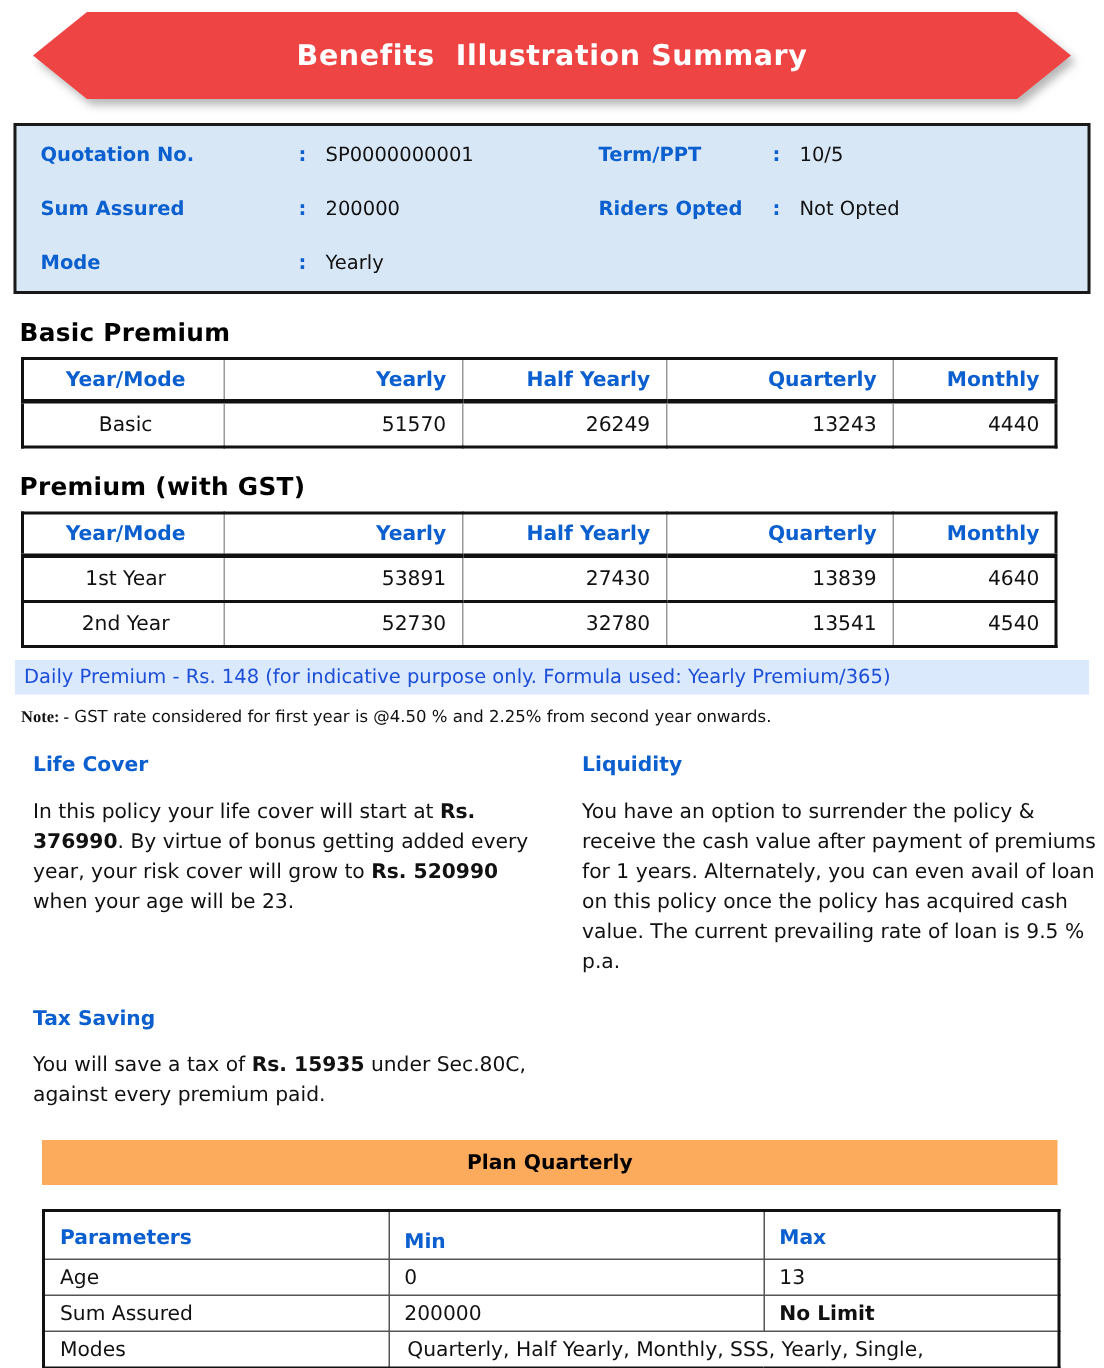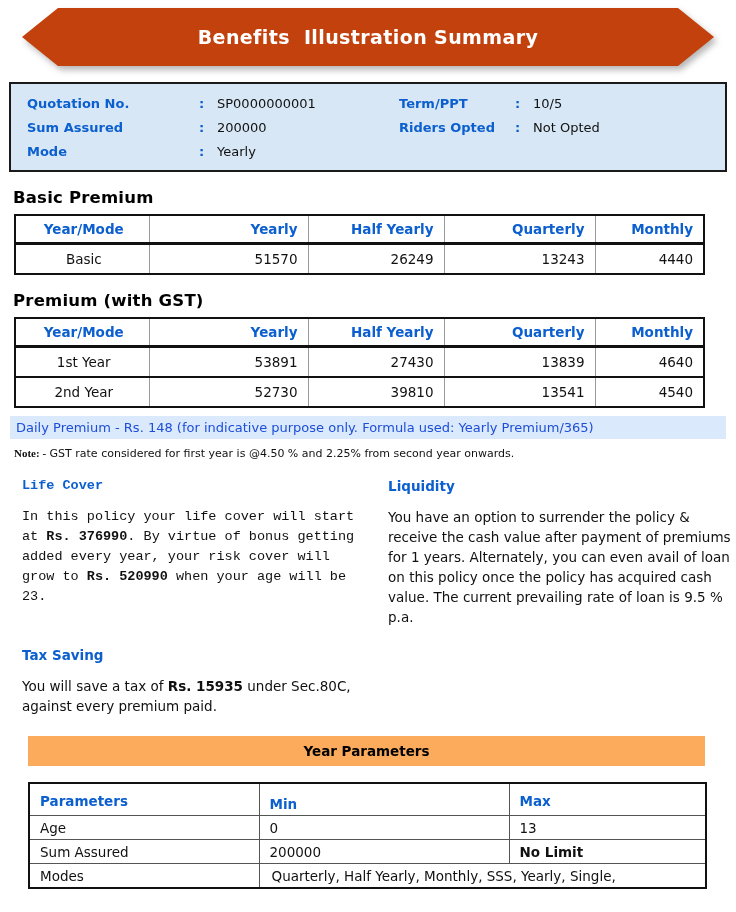--- a/index.html
+++ b/index.html
@@ -6,30 +6,30 @@
   html, body { margin: 0; padding: 0; }
   body {
     width: 736px; height: 912px; overflow: hidden;
     background: #ffffff; color: #111;
     font-family: "DejaVu Sans", "Liberation Sans", sans-serif;
   }
 
   
   .banner-wrap { margin: 8px 0 0 22px; width: 692px;
     filter: drop-shadow(3px 4px 3px rgba(110,110,110,.5)); }
-  .banner { height: 58px; background: #c2410c;
+  .banner { height: 58px; background: #ef4444;
     clip-path: polygon(0 50%, 5.2% 0, 94.8% 0, 100% 50%, 94.8% 100%, 5.2% 100%);
     display: flex; align-items: center; justify-content: center; }
   .banner-title { color: #fff; font-weight: bold; font-size: 19px;
     white-space: pre; letter-spacing: .4px; }
 
   
   .info-panel { margin: 16px 9px 0 9px; border: 2px solid #1a1a1a;
     background: #d7e7f6; display: flex; padding: 8px 0 6px 0; }
-  .info-col { display: flex; flex-direction: column; }
+  .info-col { display: flex; flex-direction: column; gap: 12px; }
   .info-col.left  { margin-left: 16px; width: 372px; }
   .info-col.right { width: 320px; }
   .info-row { display: flex; line-height: 24px; font-size: 13px; }
   .info-label { font-weight: bold; color: #0b5fce; }
   .left  .info-label { width: 172px; }
   .right .info-label { width: 116px; }
   .info-colon { font-weight: bold; color: #0b5fce; width: 18px; }
   .info-value { color: #111; }
 
   
@@ -52,21 +52,21 @@
     padding: 4px 6px; font-size: 13px; color: #1d4ed8; }
   .note { margin: 8px 0 0 14px; font-size: 11px; color: #111; }
   .note b { font-weight: bold; font-family: Liberation Serif, serif; }
 
   
   .benefits { display: flex; margin-top: 16px; }
   .benefit { font-size: 13.5px; line-height: 20px; color: #111; }
   .benefit h3 { color: #0b5fce; font-size: 13.5px; font-weight: bold;
     margin: 0 0 11px 0; }
   .benefit p { margin: 0; }
-  .benefit.life { margin-left: 22px; width: 336px; font-family: Liberation Mono, monospace; }
+  .benefit.life { margin-left: 22px; width: 336px; }
   .benefit.liquidity { margin-left: 32px; width: 350px; }
   .benefit.tax { margin: 18px 0 0 22px; width: 342px; }
 
   
   .plan-banner { margin: 20px 0 0 28px; width: 677px; height: 30px;
     background: #fcaa5c; display: flex; align-items: center;
     justify-content: center; font-weight: bold; font-size: 13.5px; color: #000; }
   table.params { border-collapse: collapse; margin: 16px 0 0 28px; width: 677px;
     border: 2px solid #111; font-size: 13.5px; table-layout: fixed; }
   .params th { color: #0b5fce; font-weight: bold; text-align: left;
@@ -166,21 +166,21 @@
     <tr>
       <td class="first">1st Year</td>
       <td>53891</td>
       <td>27430</td>
       <td>13839</td>
       <td>4640</td>
     </tr>
     <tr>
       <td class="first">2nd Year</td>
       <td>52730</td>
-      <td>39810</td>
+      <td>32780</td>
       <td>13541</td>
       <td>4540</td>
     </tr>
   </tbody>
     </table>
 
   <div class="daily-strip">Daily Premium - Rs. 148 (for indicative purpose only. Formula used: Yearly Premium/365)</div>
   <div class="note">
     <b>Note: -</b><span> GST rate considered for first year is @4.50 % and 2.25% from second year onwards.</span>
   </div>
@@ -194,21 +194,21 @@
       <h3>Liquidity</h3>
       <p>You have an option to surrender the policy &amp; receive the cash value after payment of premiums for 1 years. Alternately, you can even avail of loan on this policy once the policy has acquired cash value. The current prevailing rate of loan is 9.5 % p.a.</p>
     </div>
   </div>
 
   <div class="benefit tax">
     <h3>Tax Saving</h3>
     <p><span>You will save a tax of </span><b>Rs. 15935</b><span> under Sec.80C, against every premium paid.</span></p>
   </div>
 
-  <div class="plan-banner">Year Parameters</div>
+  <div class="plan-banner">Plan Quarterly</div>
 
   <table class="params">
     <colgroup>
         <col style="width:230px">
         <col style="width:250px">
         <col style="width:197px">
       </colgroup>
     <tbody>
         <tr>
       <th>Parameters</th>

